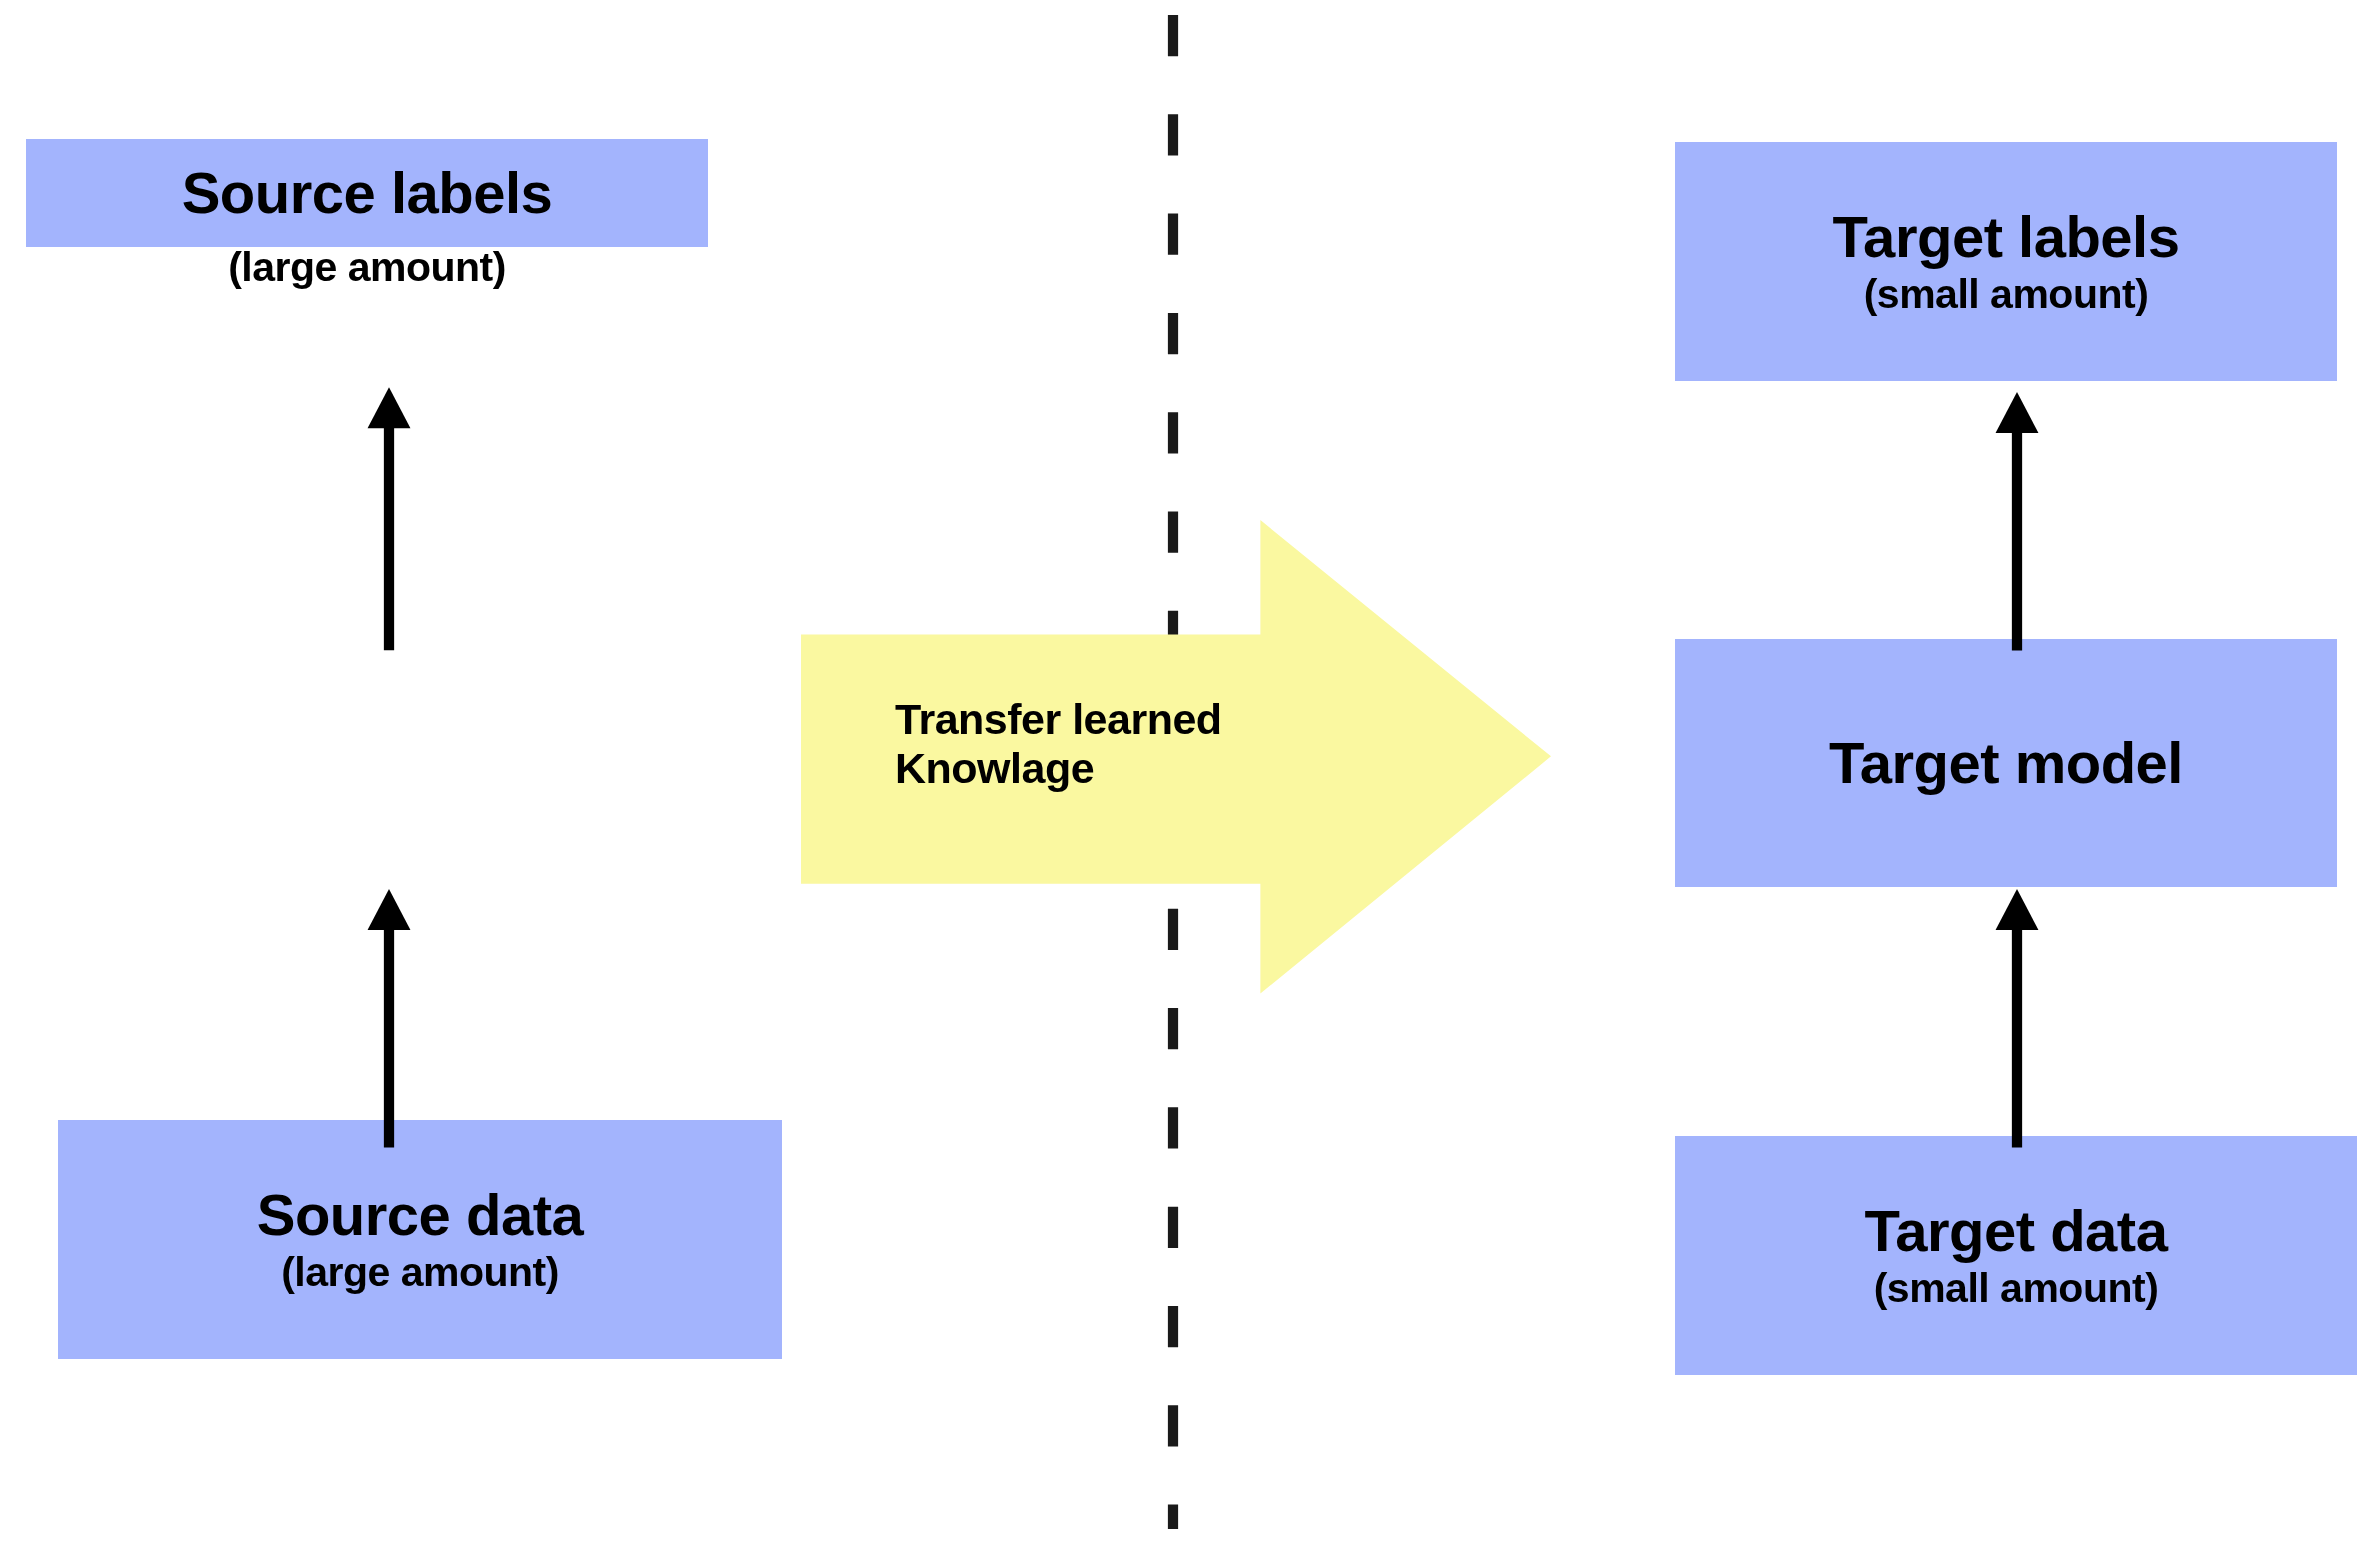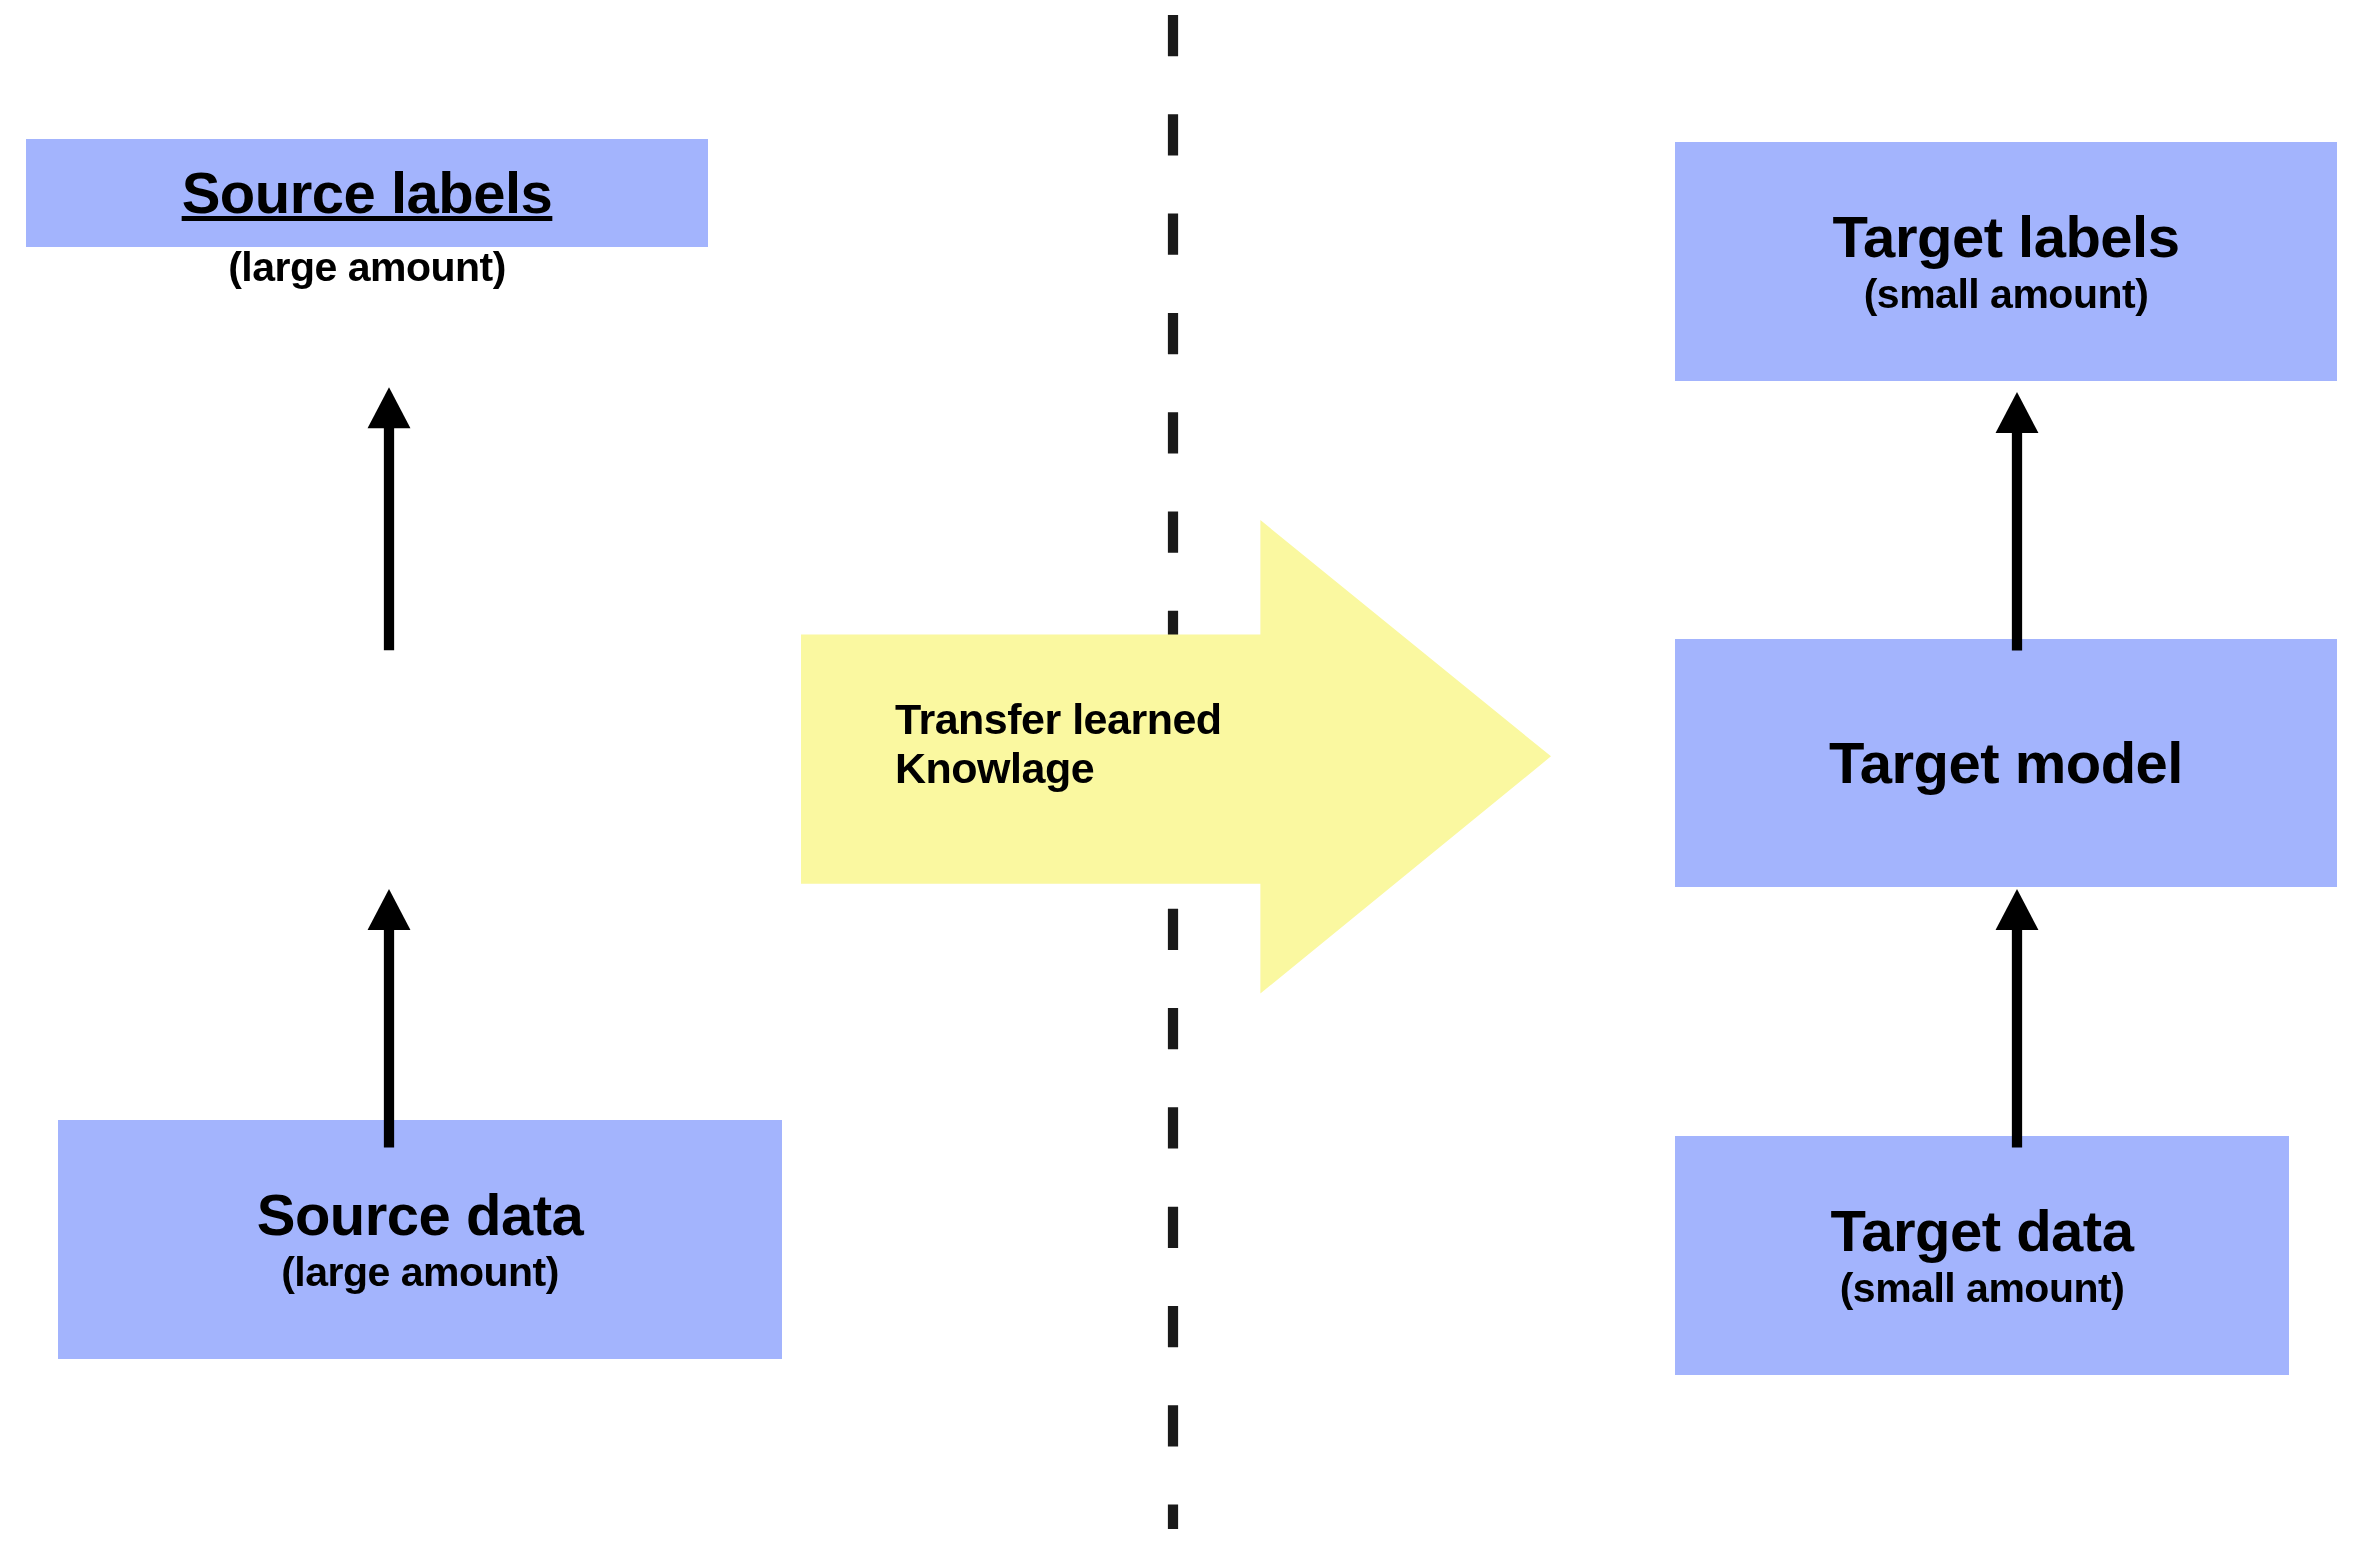--- a/index.html
+++ b/index.html
@@ -64,21 +64,21 @@
     letter-spacing: -0.5px;
     text-align: left;
     white-space: pre-line;
   }
 </style>
 </head>
 <body>
 
 <div id="canvas">
 
-  <div class="box" style="left:26px; top:139px; width:682px; height:108px; flex-direction:column; justify-content:center;text-decoration:underline;">
+  <div class="box" style="left:26px; top:139px; width:682px; height:108px; flex-direction:column; justify-content:center;">
     <div class="title">Source labels</div>
   </div>
   <div class="box" style="left:26px; top:139px; width:682px; height:204px; background:transparent; justify-content:flex-start; padding-top:101px;">
     <div class="sub">(large amount)</div>
   </div>
 
 
   <div class="box" style="left:26px; top:1120px; width:724px; height:239px;margin-left:32px;">
     <div class="title">Source data</div>
     <div class="sub">(large amount)</div>
@@ -106,21 +106,21 @@
 
   <div class="box" style="left:1675px; top:142px; width:662px; height:239px;align-items:center;">
     <div class="title">Target labels</div>
     <div class="sub">(small amount)</div>
   </div>
 
   <div class="box single" style="left:1675px; top:639px; width:662px; height:248px;">
     <div class="title">Target model</div>
   </div>
 
-  <div class="box" style="left:1675px; top:1136px; width:614px; height:239px;">
+  <div class="box" style="left:1675px; top:1136px; width:682px; height:239px;">
     <div class="title">Target data</div>
     <div class="sub">(small amount)</div>
   </div>
 
   <svg class="connector" style="left:1975px; top:384px; width:84px; height:267px;" viewBox="0 0 90 285">
     <line x1="45" y1="285" x2="45" y2="35" stroke="#000000" stroke-width="11"></line>
     <polygon points="45,8 22,52 68,52" fill="#000000"></polygon>
   </svg>
 
   <svg class="connector" style="left:1975px; top:881px; width:84px; height:267px;" viewBox="0 0 90 285">

